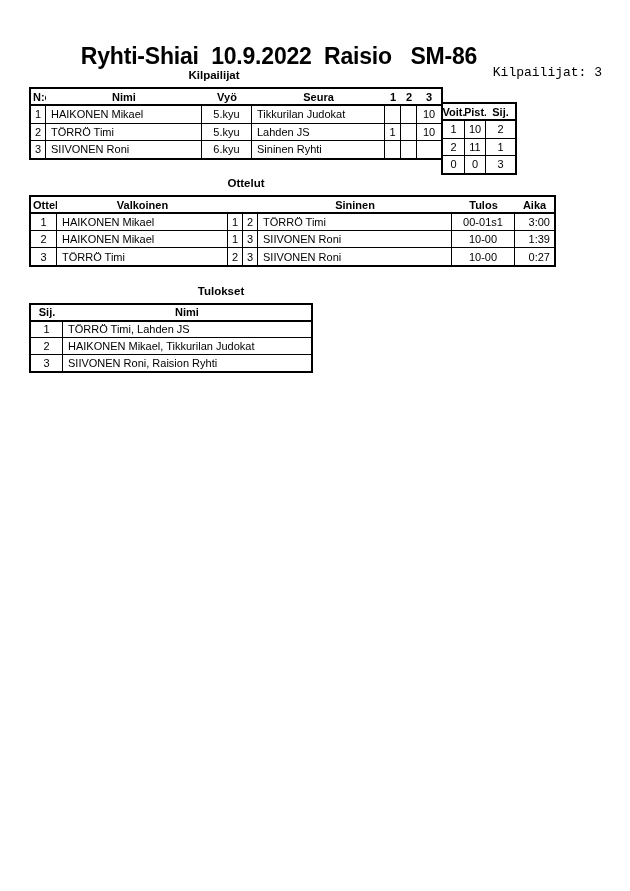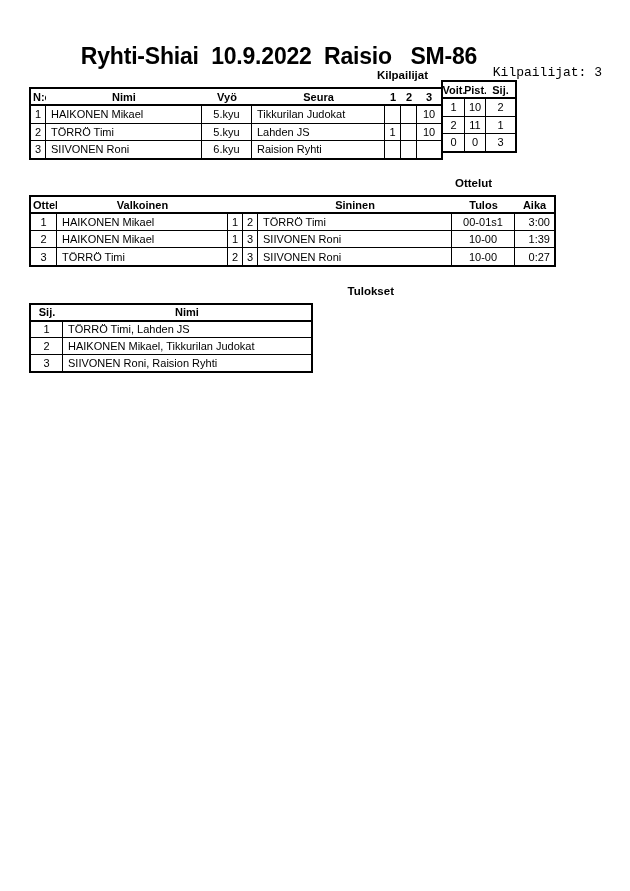--- a/index.html
+++ b/index.html
@@ -8,38 +8,38 @@
     width:630px; height:891px; position:relative;
     font-family:"Liberation Sans", sans-serif; color:#000;
     overflow:hidden;
   }
   .page-title {
     position:absolute; top:44px; left:0; width:558px;
     text-align:center; font-size:23px; font-weight:bold;
     white-space:pre; letter-spacing:-0.2px; line-height:24px;
   }
   .section-title {
-    position:absolute; text-align:right;
+    position:absolute; text-align:center;
     font-size:11.5px; font-weight:bold; line-height:13px;
   }
   #sub-kilpailijat { top:69px;  left:0; width:428px; }
   #sub-ottelut     { top:177px; left:0; width:492px; }
   #sub-tulokset    { top:285px; left:0; width:346px;margin-left:48px; }
   .count-label {
     position:absolute; top:67px; left:468px; width:134px;
     text-align:right; font-size:13px; line-height:11px;font-family:Liberation Mono, monospace;
   }
   .tbl {
     position:absolute; display:grid;
     border:2px solid #000; background:#fff;
   }
   #t1l { top:87px; left:29px;
          grid-template-columns:15px 156px 50px 133px 16px 16px 24px;
          grid-template-rows:repeat(4, 17.25px); }
-  #t1r { top:80px; left:441px;
+  #t1r { top:102px; left:441px;
          grid-template-columns:22px 21px 29px;
          grid-template-rows:repeat(4, 17.25px); }
   #t2  { top:195px; left:29px;
          grid-template-columns:26px 171px 15px 15px 194px 63px 39px;
          grid-template-rows:repeat(4, 17px); }
   #t3  { top:303px; left:29px;
          grid-template-columns:32px 248px;
          grid-template-rows:repeat(4, 16.5px); }
   .c {
     display:flex; align-items:center; justify-content:center;
@@ -81,21 +81,21 @@
   <div class="c al">TÖRRÖ Timi</div>
   <div class="c">5.kyu</div>
   <div class="c al">Lahden JS</div>
   <div class="c">1</div>
   <div class="c"></div>
   <div class="c ec">10</div>
 
   <div class="c er">3</div>
   <div class="c al er">SIIVONEN Roni</div>
   <div class="c er">6.kyu</div>
-  <div class="c al er">Raision Ryhti</div>
+  <div class="c al er">Sininen Ryhti</div>
   <div class="c er"></div>
   <div class="c er"></div>
   <div class="c ec er"></div>
 </div>
 
 <div class="tbl" id="t1r">
   <div class="c h">Voit.</div>
   <div class="c h">Pist.</div>
   <div class="c h ec">Sij.</div>
 

